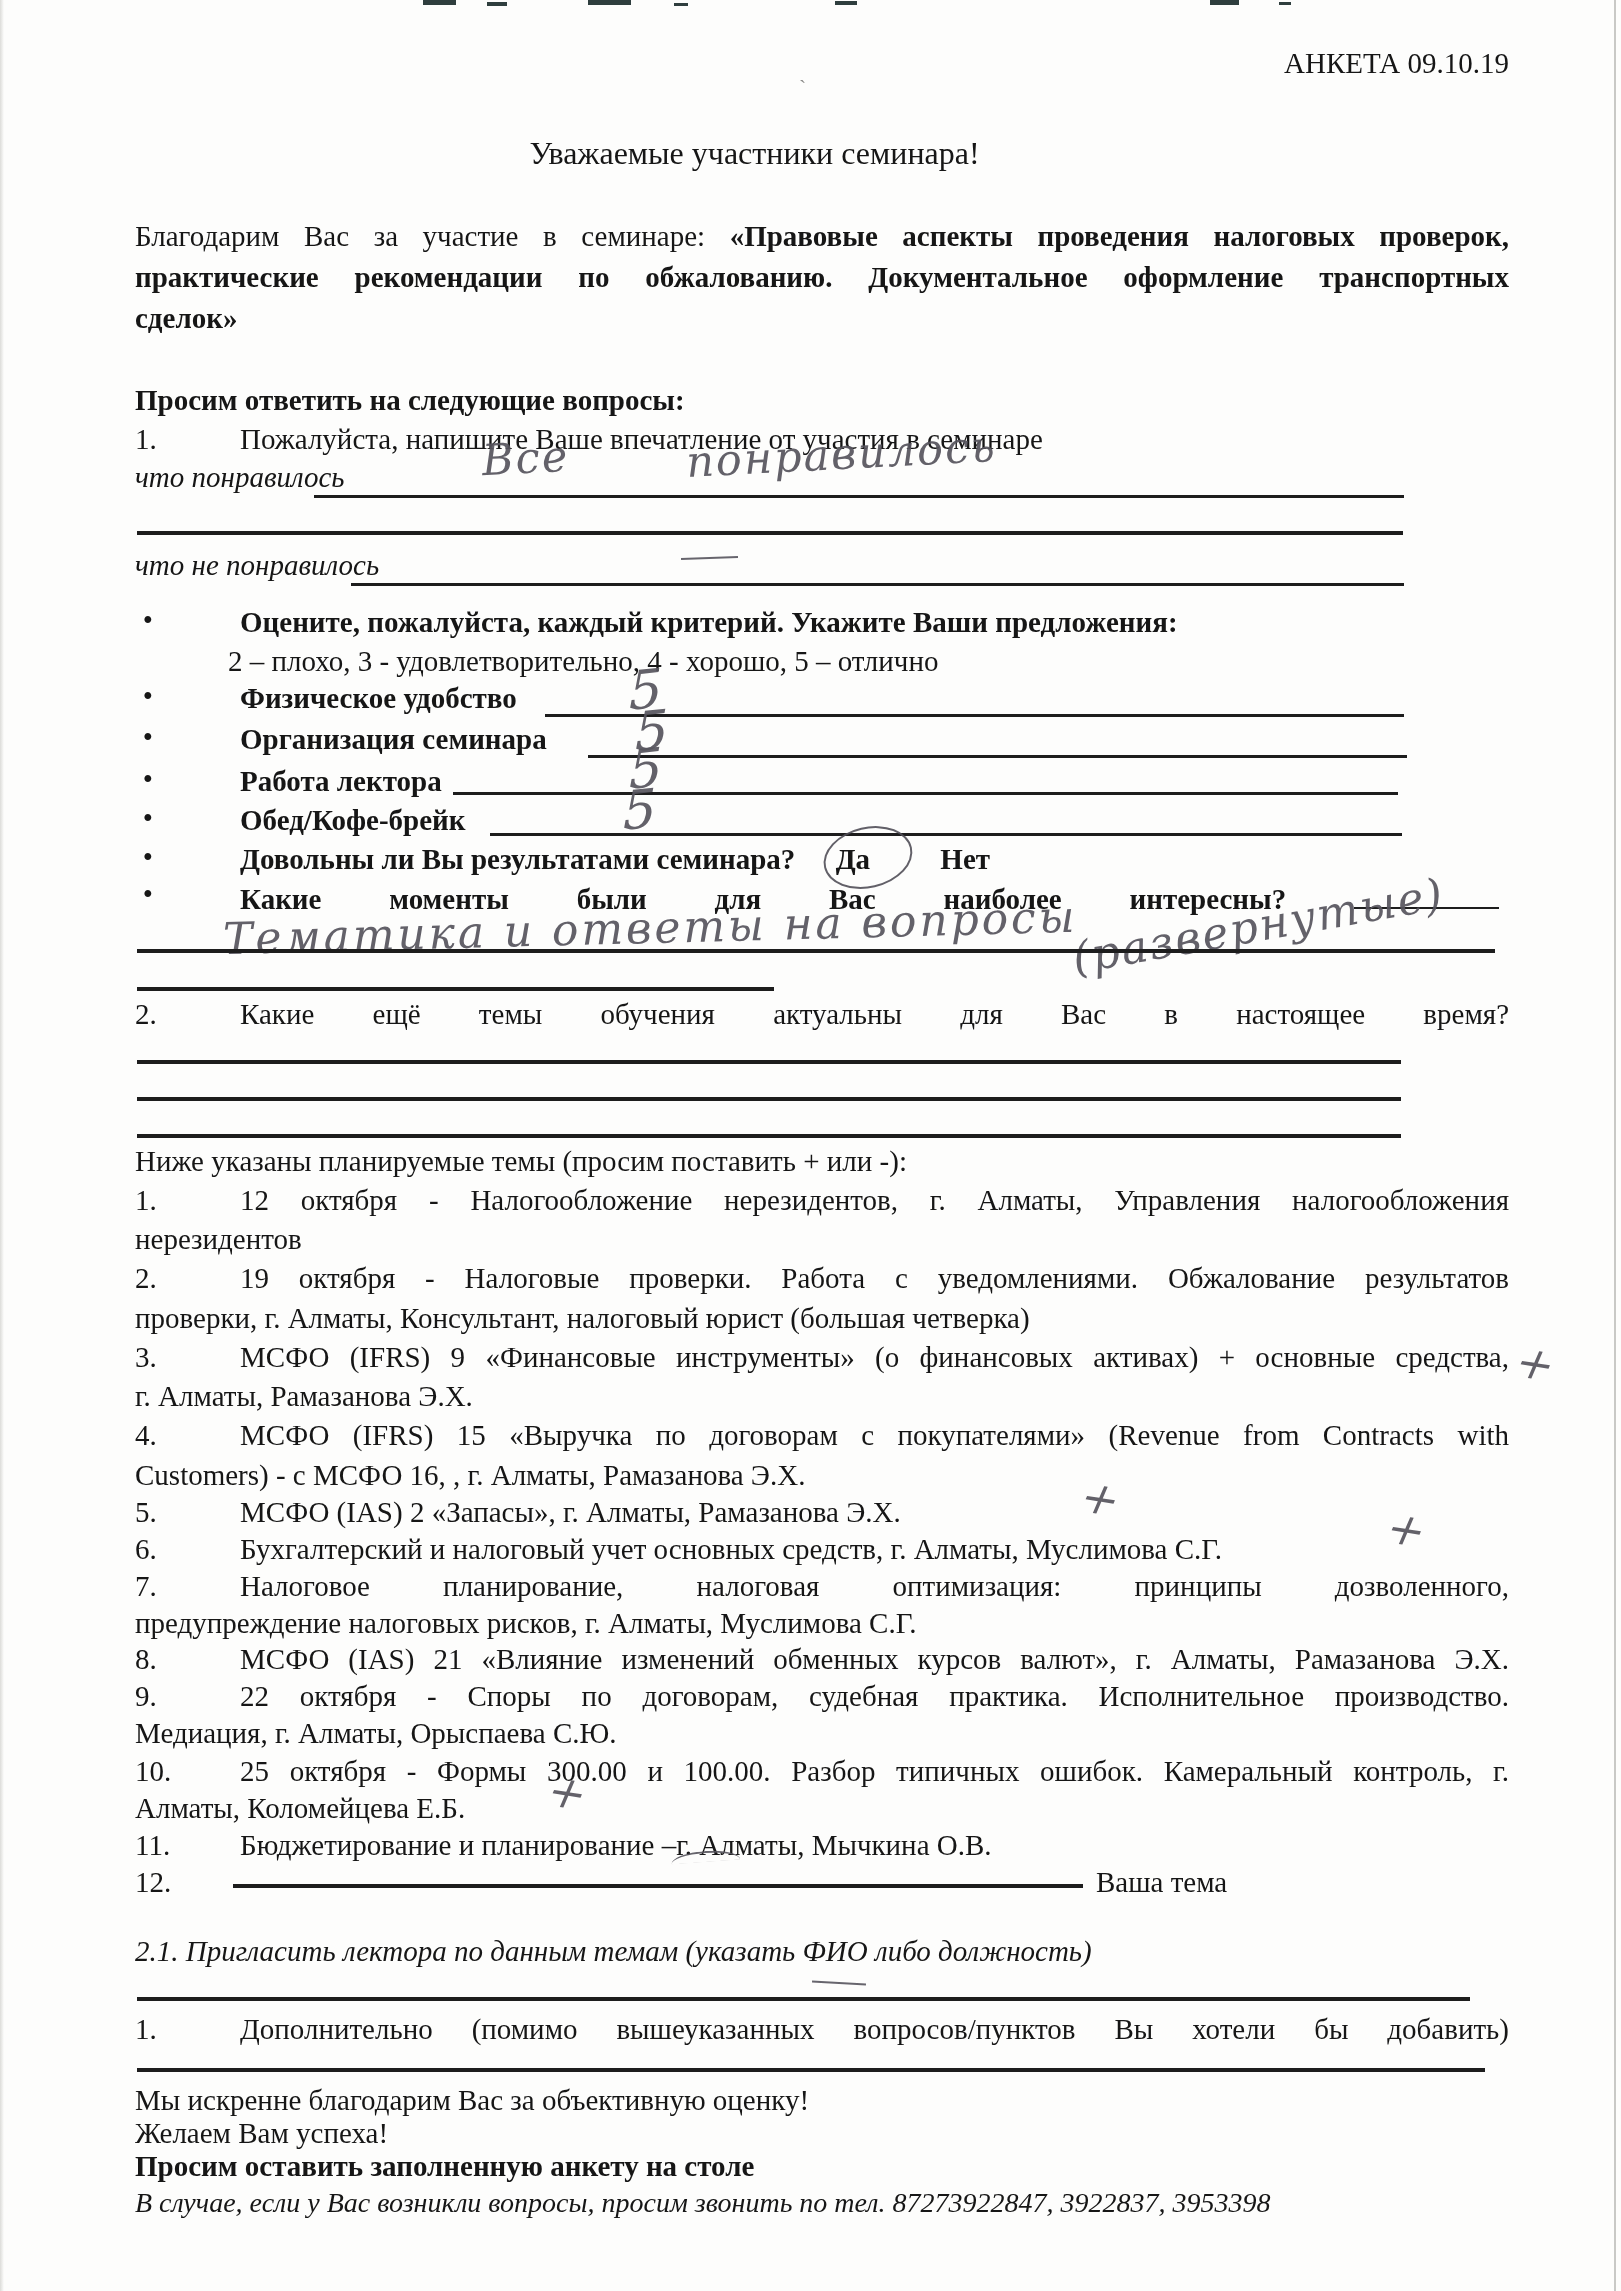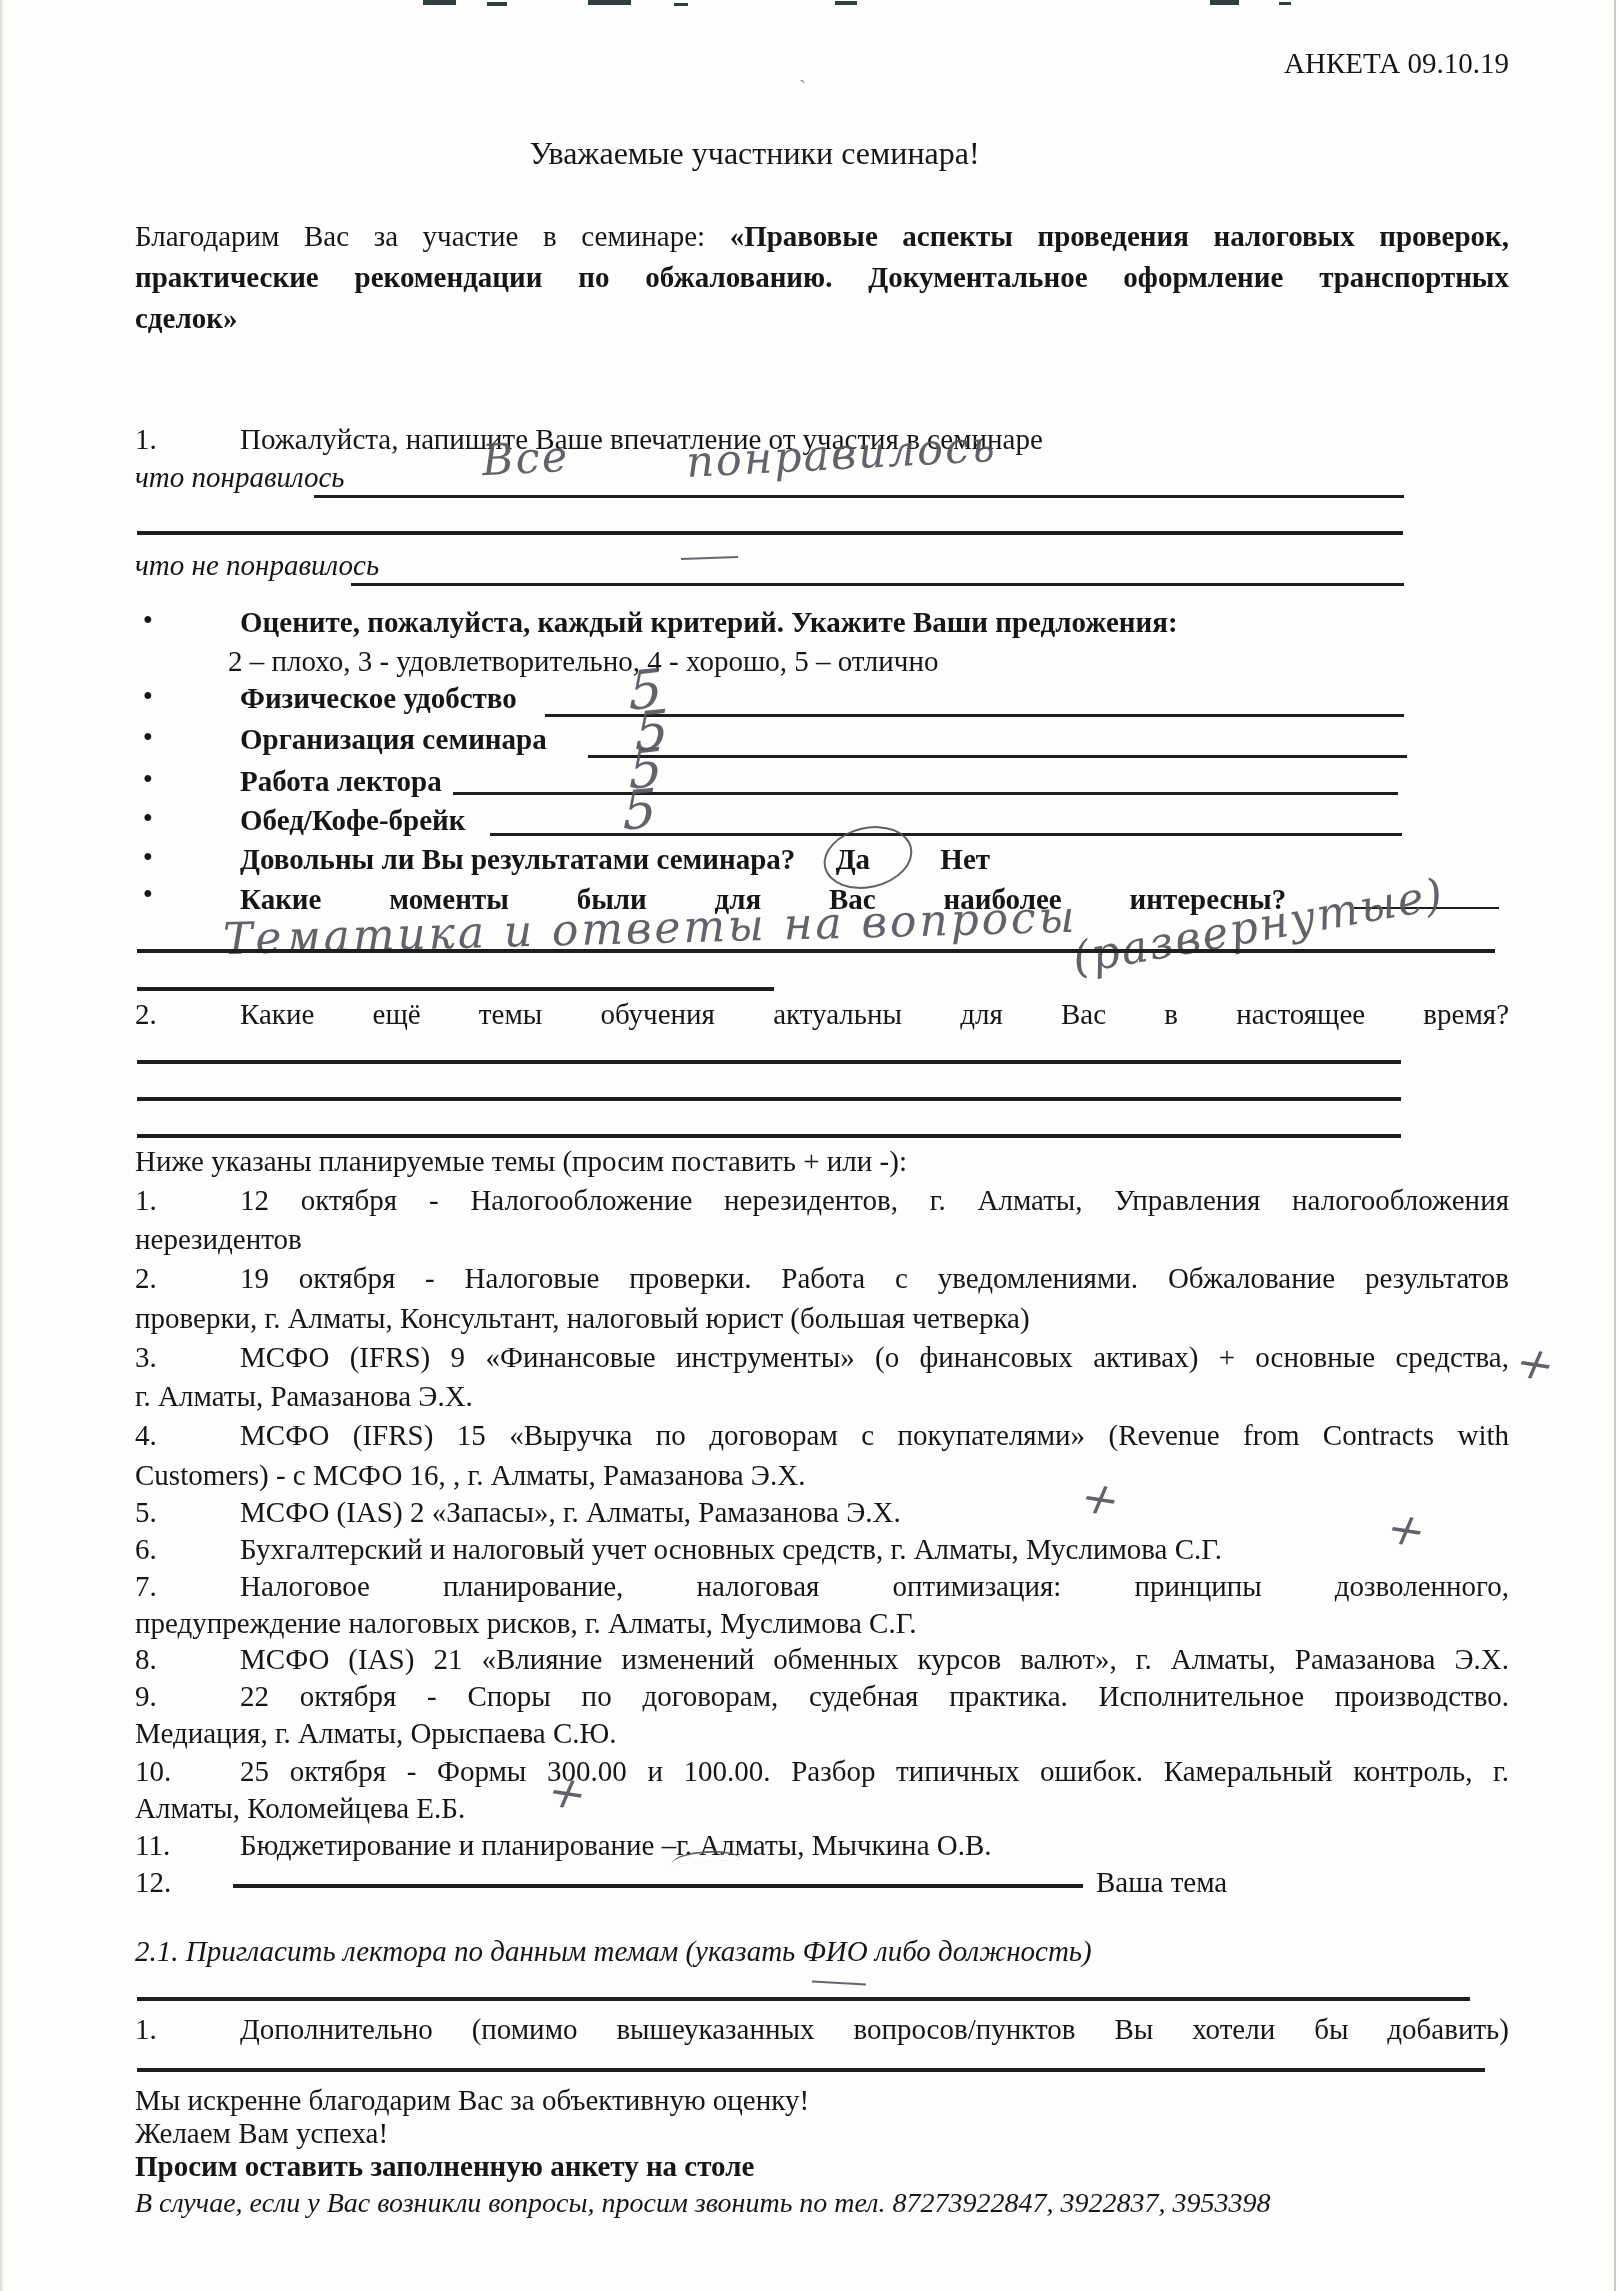--- a/index.html
+++ b/index.html
@@ -85,20 +85,23 @@
   <div class="row center" style="top:135px;left:0;width:1509px;font-size:32px;">
     <span>Уважаемые участники семинара!</span>
   </div>
   <div class="row spread bold" style="top:259px;">
     <span>практические рекомендации по обжалованию. Документальное оформление транспортных</span>
   </div>
   <div class="row bold" style="top:300px;">
     <span>сделок»</span>
   </div>
 
+  <div class="row bold" style="top:382px;">
+    <span>Просим ответить на  следующие вопросы:</span>
+  </div>
 
   <div class="row" style="top:421px;">
     <span class="num">1.</span>
     <div class="t">Пожалуйста, напишите Ваше впечатление от участия в семинаре</div>
   </div>
 
   <div class="row italic" style="top:459px;">
     <span>что понравилось</span>
   </div>
   <div class="uline" style="left:314px;top:495px;width:1090px;"></div>

